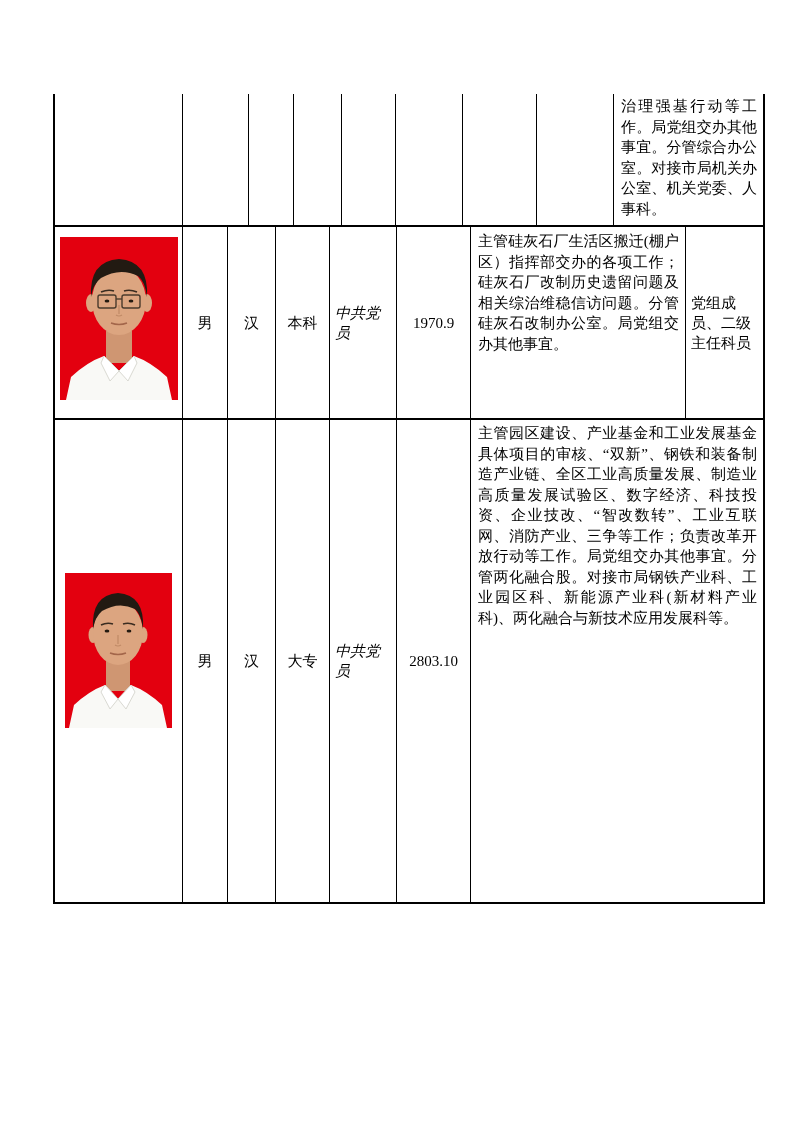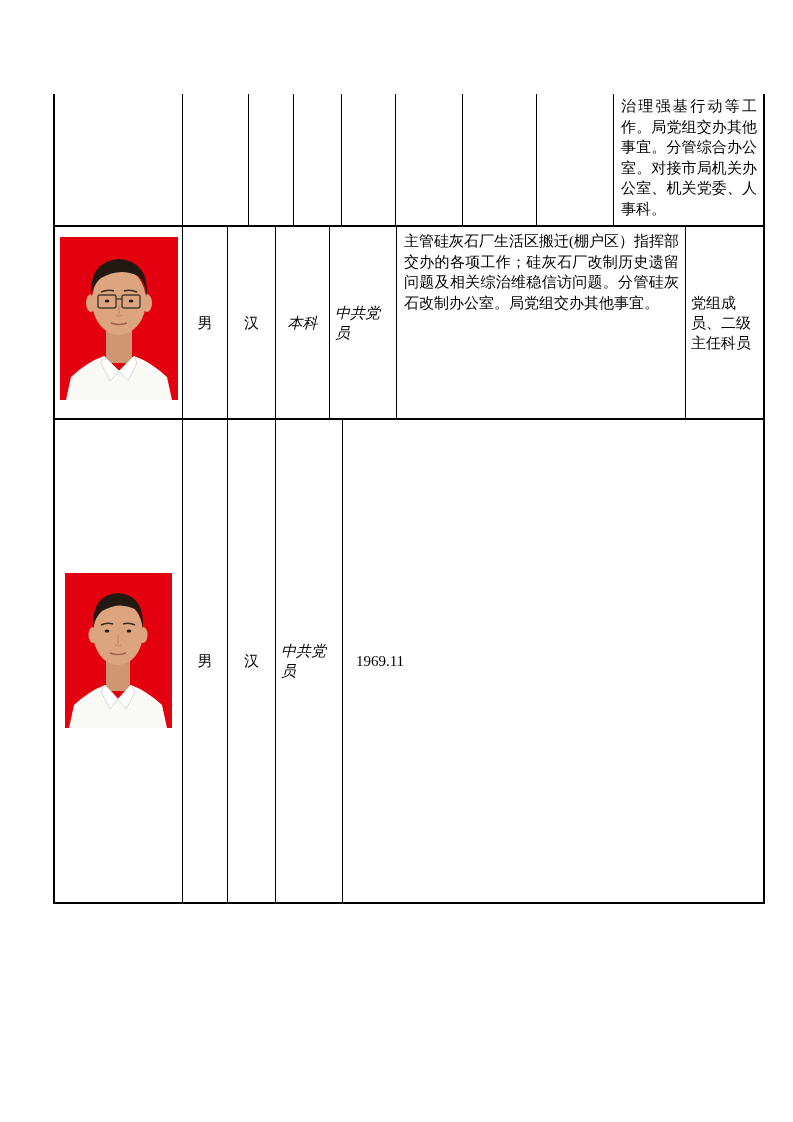--- a/index.html
+++ b/index.html
@@ -32,21 +32,21 @@
     border-right: 1px solid #000;
     overflow: hidden;
     font-size: 15px;
     line-height: 20px;
   }
   .cell:last-child { border-right: none; }
   .c-photo { width: 128px; }
   .c-name  { width: 66px; }
   .c-gender{ width: 45px; }
   .c-ethn  { width: 48px; }
-  .c-edu   { width: 54px; font-style: italic; }
+  .c-edu   { width: 54px; }
   .c-party { width: 67px; font-style: italic; }
   .c-birth { width: 74px; }
   .c-pos   { width: 77px; }
   .c-duty  { flex: 1; }
   .mid {
     display: flex;
     align-items: center;
     justify-content: center;
     padding: 2px 5px;
     text-align: left;
@@ -112,20 +112,23 @@
         </div>
       <div class="cell c-ethn mid">
           <span>汉</span>
         </div>
       <div class="cell c-edu mid">
           <span>本科</span>
         </div>
       <div class="cell c-party mid">
           <span>中共党员</span>
         </div>
+      <div class="cell c-birth mid">
+          <span>1970.9</span>
+        </div>
       <div class="cell c-duty">主管硅灰石厂生活区搬迁(棚户区）指挥部交办的各项工作；硅灰石厂改制历史遗留问题及相关综治维稳信访问题。分管硅灰石改制办公室。局党组交办其他事宜。</div>
       <div class="cell c-pos mid">
           <span>党组成员、二级主任科员</span>
         </div>
     </div>
 
     <div class="trow r3">
       <div class="cell c-photo">
         <svg class="photo" viewBox="0 0 107 155" xmlns="http://www.w3.org/2000/svg">
           <rect x="0" y="0" width="107" height="155" fill="#e3000f"></rect>
@@ -144,22 +147,26 @@
           <path d="M53 62 L53 71 M50 72 Q53 74 56 72" stroke="#c08a66" stroke-width="1.2" fill="none"></path>
           <path d="M45 80 Q53 83 61 80" stroke="#a3664a" stroke-width="1.6" fill="none"></path>
         </svg>
       </div>
       <div class="cell c-gender mid">
           <span>男</span>
         </div>
       <div class="cell c-ethn mid">
           <span>汉</span>
         </div>
+      <div class="cell c-edu mid">
+          <span>大专</span>
+        </div>
       <div class="cell c-party mid">
           <span>中共党员</span>
         </div>
       <div class="cell c-birth mid">
-          <span>1969.11</span>
+          <span>2803.10</span>
         </div>
+      <div class="cell c-duty">主管园区建设、产业基金和工业发展基金具体项目的审核、“双新”、钢铁和装备制造产业链、全区工业高质量发展、制造业高质量发展试验区、数字经济、科技投资、企业技改、“智改数转”、工业互联网、消防产业、三争等工作；负责改革开放行动等工作。局党组交办其他事宜。分管两化融合股。对接市局钢铁产业科、工业园区科、新能源产业科(新材料产业科)、两化融合与新技术应用发展科等。</div>
     </div>
 
   </div>
 </div>
 
 </body></html>

